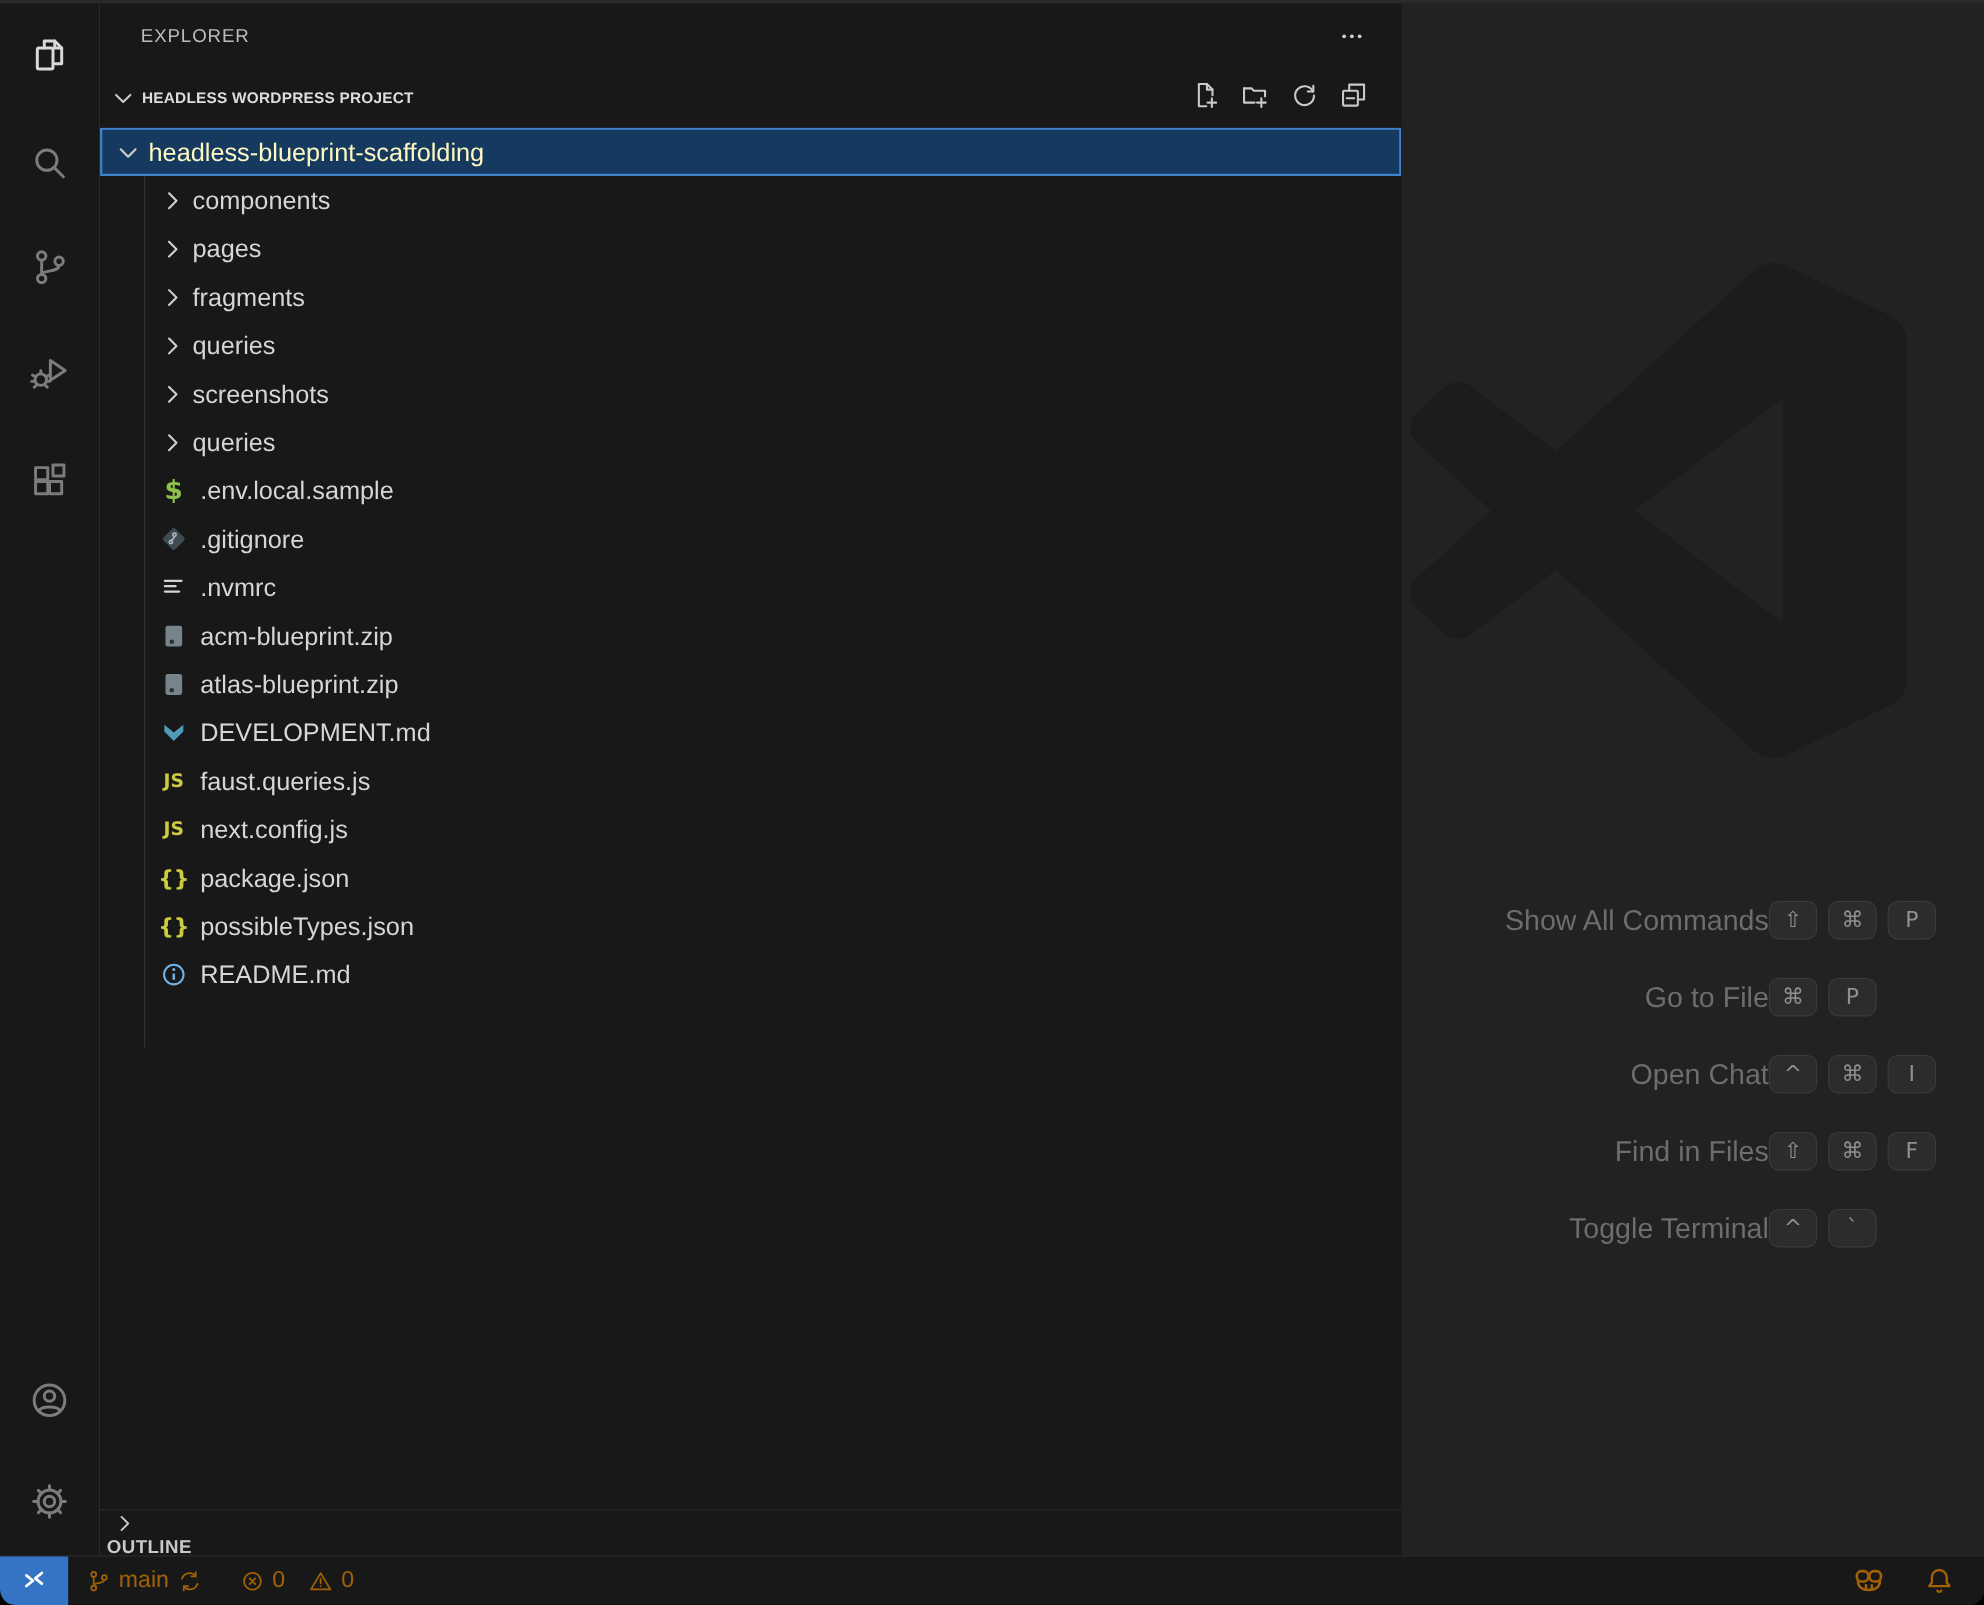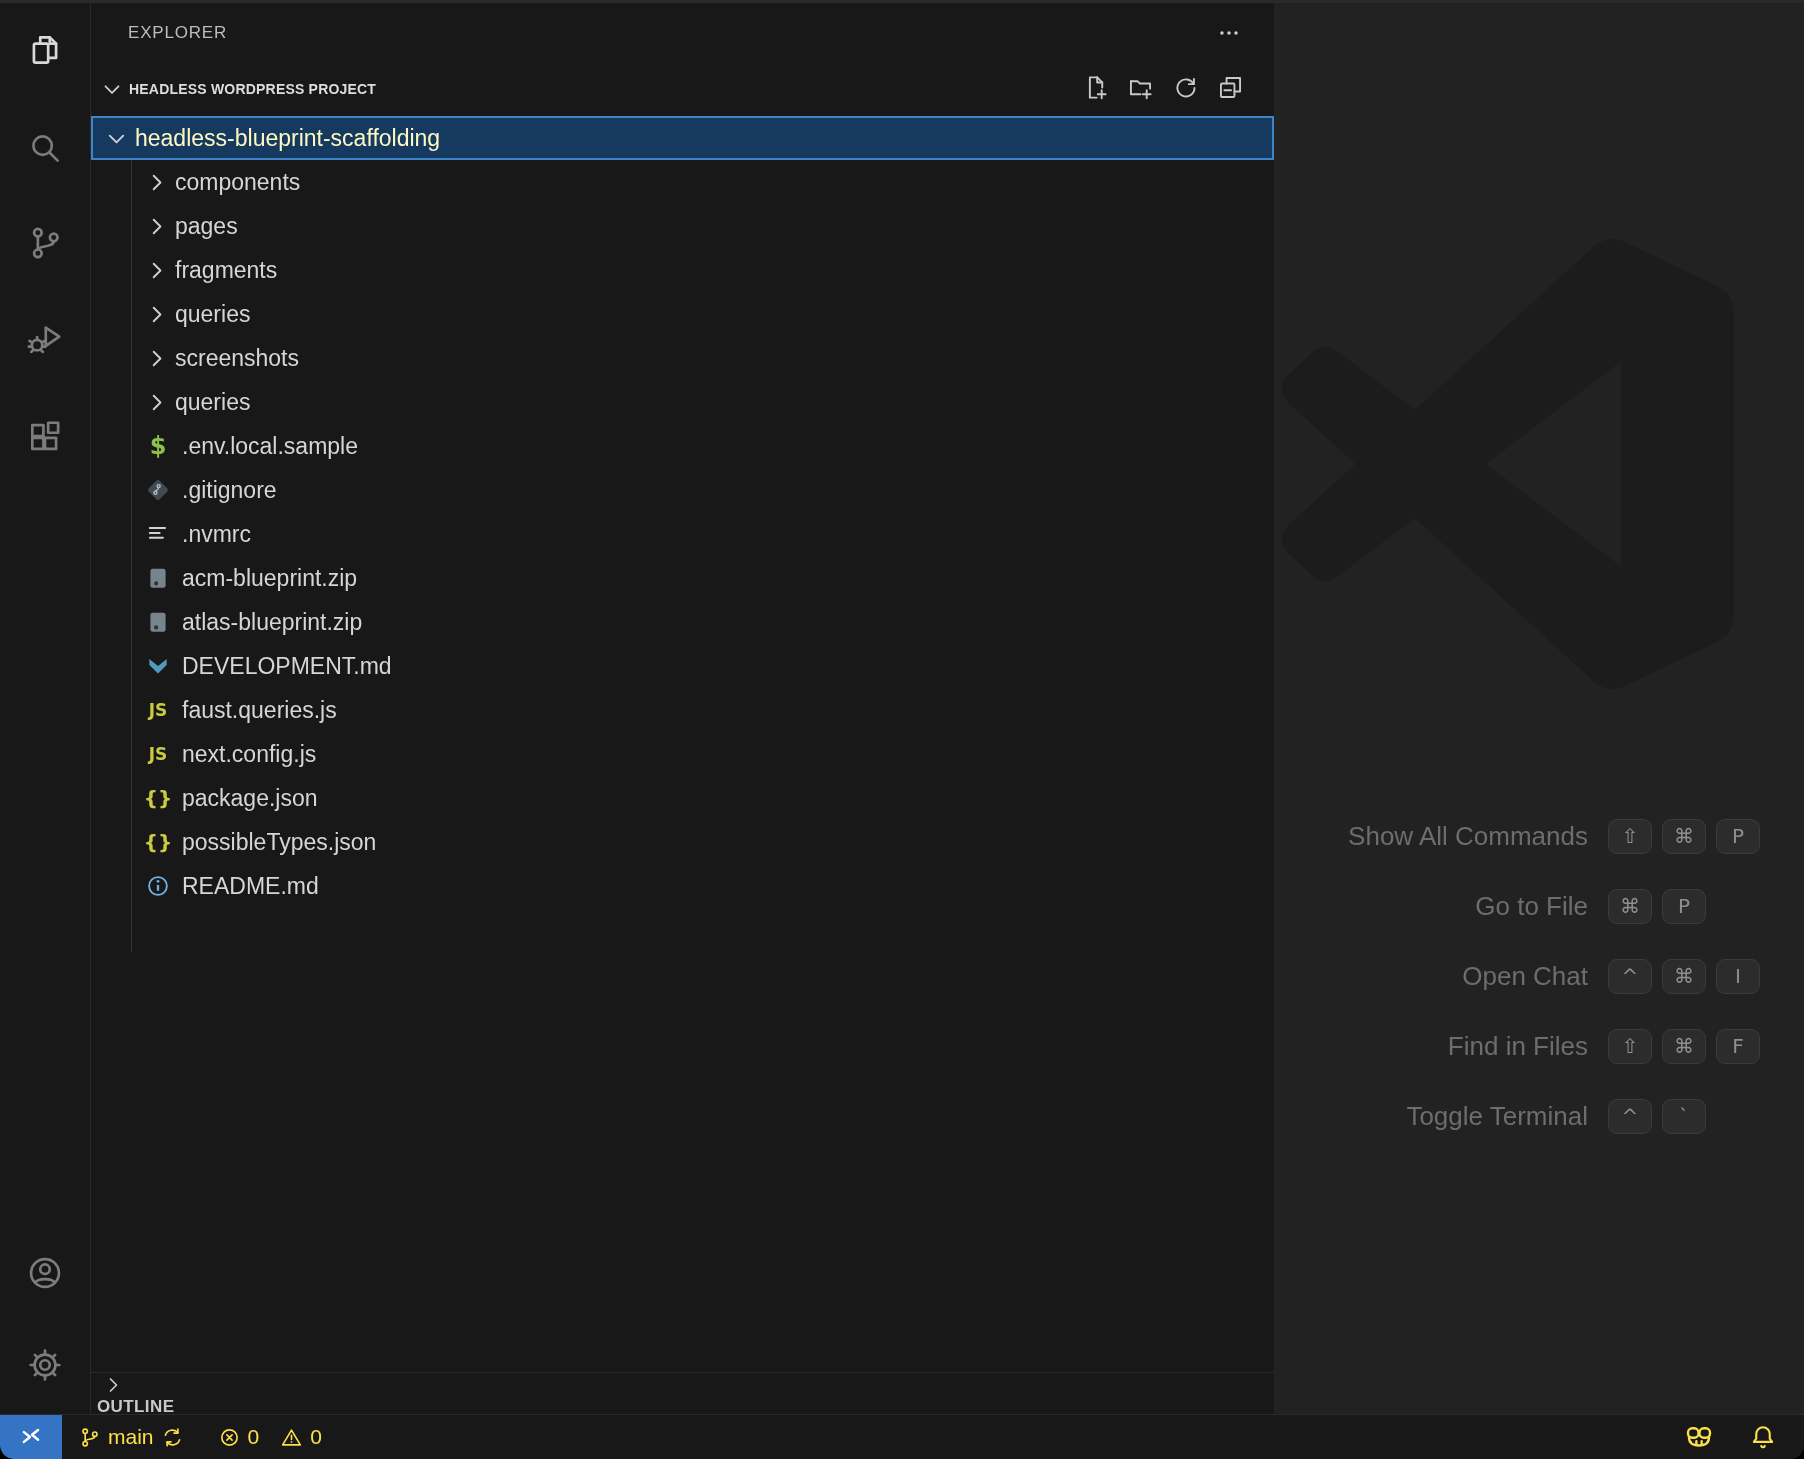--- a/index.html
+++ b/index.html
@@ -45,31 +45,31 @@
 
   .panels{position:absolute;bottom:0;left:0;right:0;}
   .panel-row{height:42px;border-top:1px solid #2b2b2b;display:flex;align-items:flex-start;cursor:pointer;flex-direction:column;}
   .panel-row .chev{width:24px;height:24px;margin-left:10px;color:#cccccc;}
   .panel-lbl{font-weight:bold;font-size:17px;letter-spacing:.4px;color:#c9c9c9;margin-left:6px;}
 
   
   .editor{position:absolute;left:1274px;top:0;right:0;bottom:44px;background:#222222;}
   .wm-logo{position:absolute;left:8px;top:238px;width:452px;height:452px;fill:#1c1c1c;}
   .wm-grid{position:absolute;right:44px;top:801px;display:grid;grid-template-columns:auto 152px;
-           column-gap:20px;grid-auto-rows:70px;align-items:center;}
+           column-gap:0;grid-auto-rows:70px;align-items:center;}
   .wm-label{font-size:26px;color:#6d6d6d;text-align:right;white-space:nowrap;}
   .wm-keys{display:flex;gap:10px;align-items:center;}
   .keycap{min-width:44px;height:35px;padding:0 6px;box-sizing:border-box;border-radius:9px;
           background:#2c2c2c;border:1px solid #3b3b3b;color:#909090;font-size:20px;
           display:flex;align-items:center;justify-content:center;
           font-family:"DejaVu Sans",sans-serif;}
 
   
   .status{position:absolute;left:0;right:0;bottom:0;height:44px;background:#181818;
-          border-top:1px solid #2b2b2b;display:flex;font-size:21px;color:#fde047;}
+          border-top:1px solid #2b2b2b;display:flex;font-size:21px;color:#a16207;}
   .remote{width:62px;height:44px;background:var(--remote-bg);display:flex;align-items:center;
           justify-content:center;border-bottom-left-radius:14px;color:#fff;cursor:pointer;}
   .remote svg{width:26px;height:26px;}
   .sb-group{display:flex;align-items:center;cursor:pointer;}
   .sb-group svg{width:23px;height:23px;}
   .branch-group{margin-left:16px;gap:7px;}
   .problems{margin-left:34px;gap:7px;}
   .warn-ico{margin-left:14px;}
   .status-right{margin-left:auto;display:flex;align-items:center;gap:34px;margin-right:26px;}
   .status-right .sb-group svg{width:30px;height:30px;}

